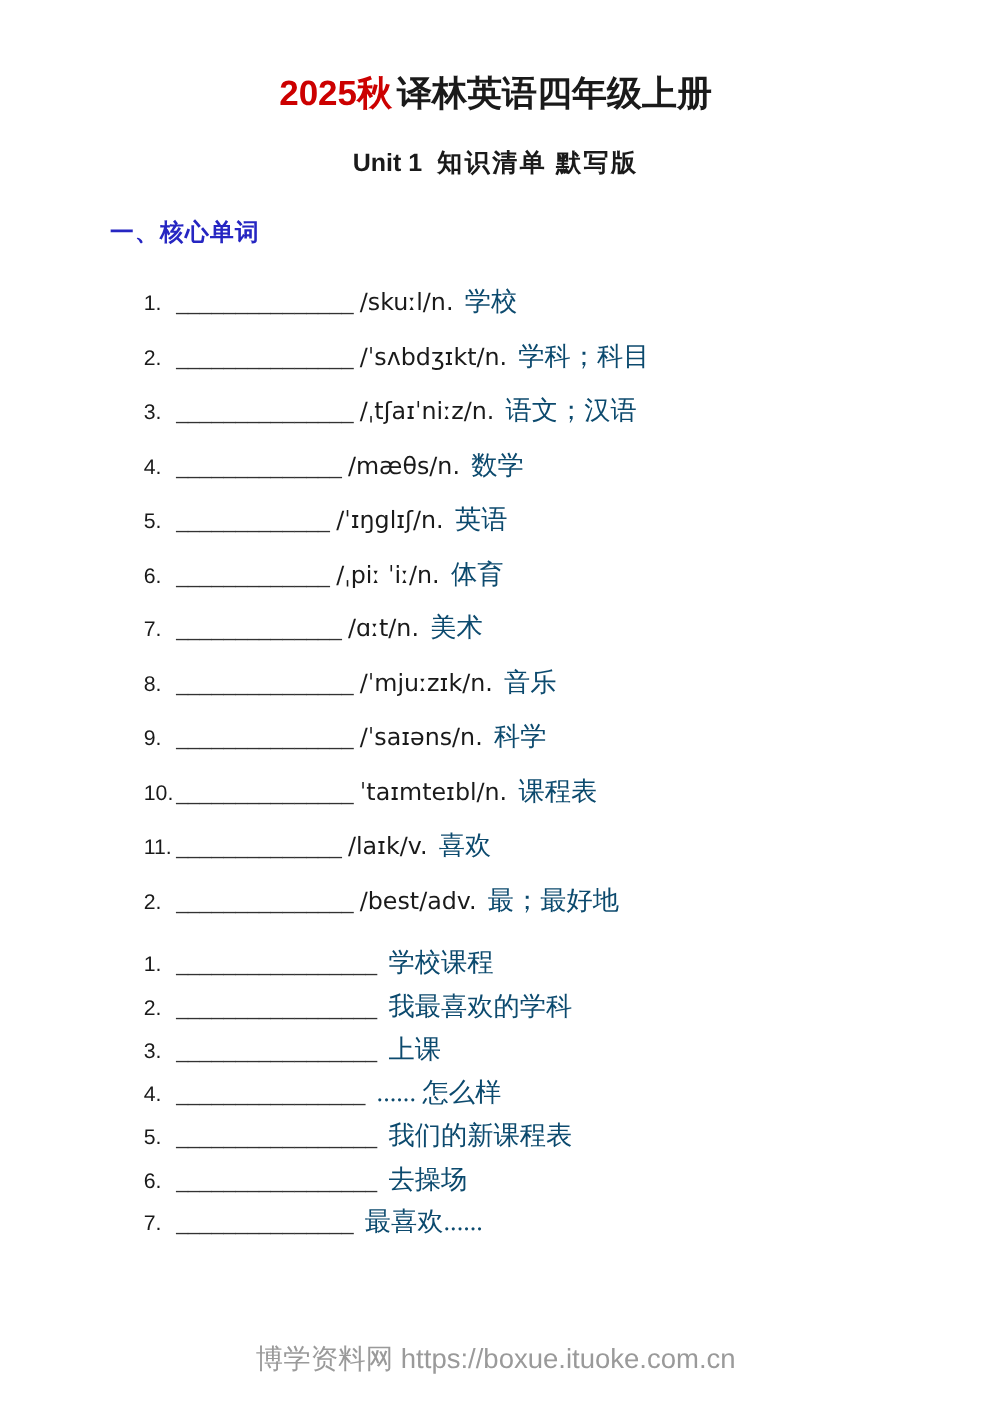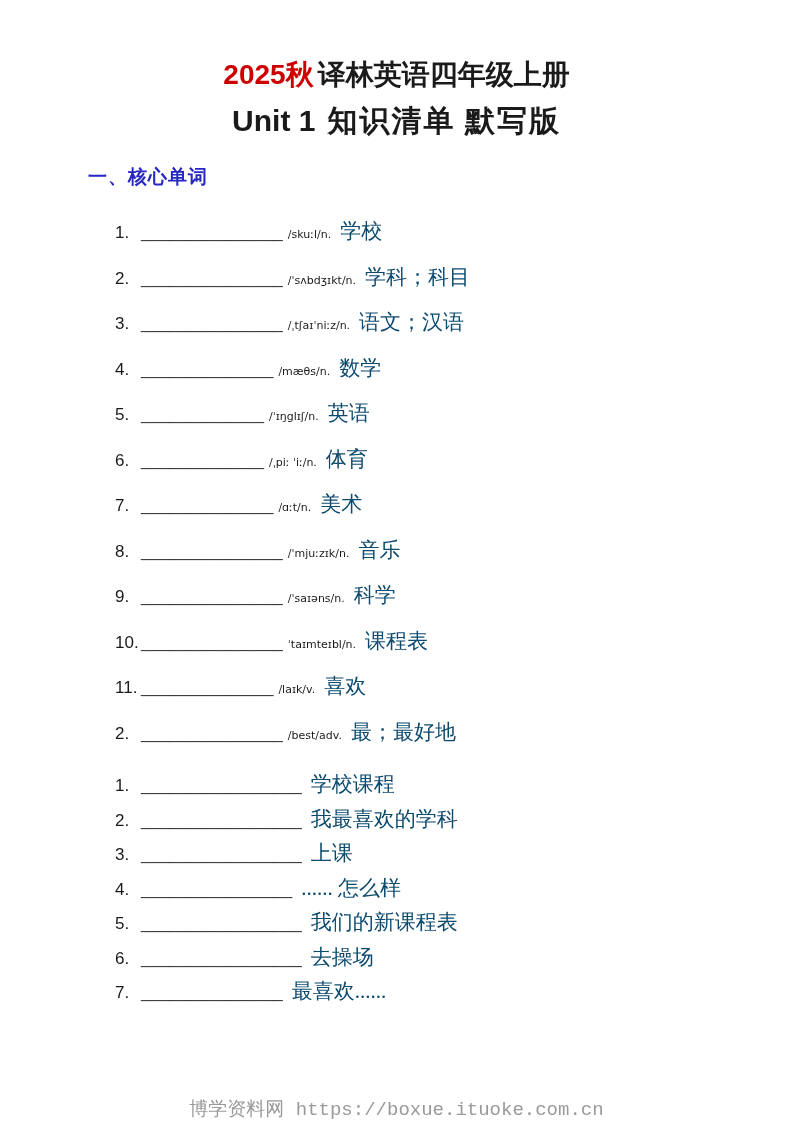--- a/index.html
+++ b/index.html
@@ -19,21 +19,21 @@
     overflow:hidden;
   }
   
   .title-block{text-align:center;padding-top:58px;}
   .title-line1{
     font-size:28px;font-weight:bold;line-height:34px;
     font-family:"Liberation Sans",sans-serif;
   }
   .title-line1 .red{color:var(--red);margin-right:4px;text-align:right;}
   .title-line2{
-    margin-top:10px;font-size:30px;font-weight:bold;line-height:38px;
+    margin-top:20px;font-size:20px;font-weight:bold;line-height:38px;
   }
   .title-line2 .en{font-family:"Liberation Sans",sans-serif;margin-right:12px;}
   .title-line2 .cn{font-family:"Liberation Serif",serif;letter-spacing:2px;}
   
   .content{padding-left:88px;padding-right:43px;}
   .section-heading{
     margin-top:26px;
     color:var(--blue);
     font-size:19px;font-weight:bold;line-height:22px;
     font-family:"Liberation Sans",sans-serif;
@@ -46,40 +46,40 @@
   .item-list.phrases .item{margin-bottom:14px;}
   .item{
     display:flex;align-items:baseline;
     font-size:17px;line-height:18.5px;white-space:nowrap;
   }
   .item .num{flex:none;width:26px;}
   .item .blank{letter-spacing:0;color:#333;}
   .item .phon{
     margin-left:5px;
     font-family:"DejaVu Sans",sans-serif;
-    font-size:11px;
+    font-size:19px;
   }
   .item .cn{
     margin-left:9px;
     font-family:"Liberation Serif",serif;
     font-size:21px;
     color:#0c4a6e;
     text-align:right;
   }
   
   .footer{position:absolute;left:0;right:0;bottom:0;text-align:center;}
   .page-info{
     font-size:13px;color:#333;
     font-family:"Liberation Serif",serif;
     letter-spacing:2px;
   }
   .site-line{
-    margin-top:9px;
-    font-size:19px;color:var(--gray);
-    font-family:Liberation Mono, monospace;
+    margin-top:9px;margin-bottom:20px;
+    font-size:22px;color:var(--gray);
+    font-family:Liberation Sans, sans-serif;
   }
 </style>
 </head>
 <body>
 
 <div class="page">
 
   <div class="title-block">
     <div class="title-line1">
       <span class="red">2025秋</span><span class="black">译林英语四年级上册</span>

